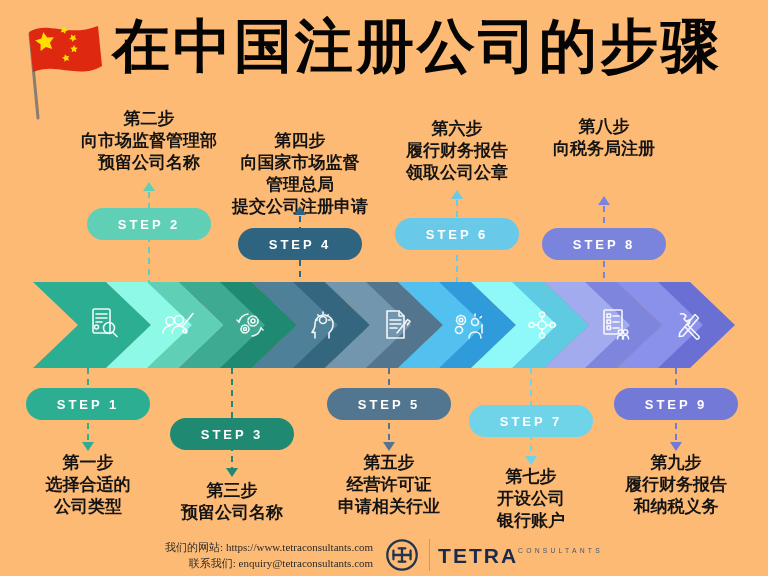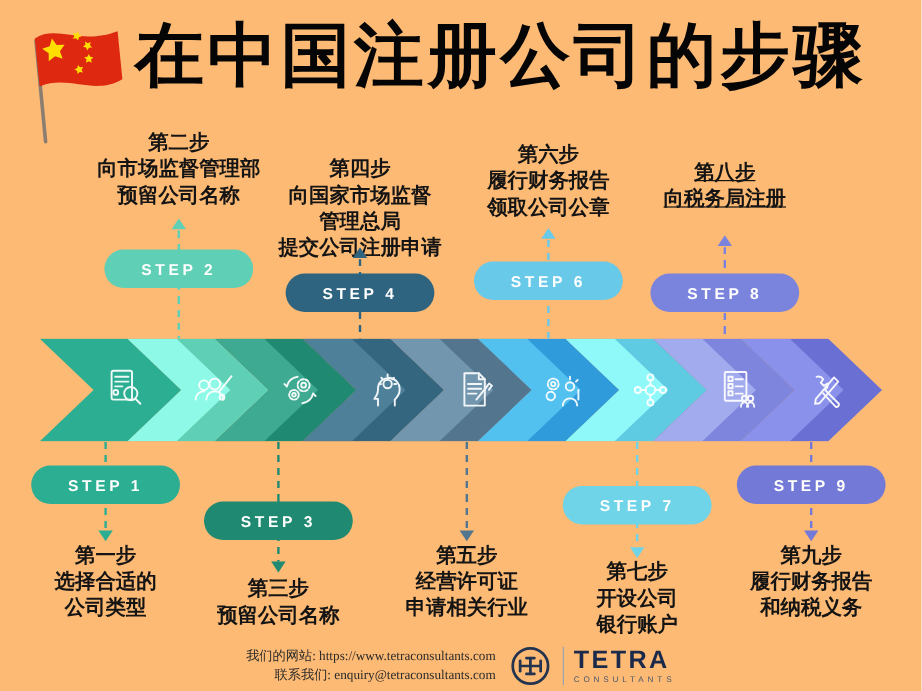--- a/index.html
+++ b/index.html
@@ -41,30 +41,30 @@
   .c1{left:-12px;} .c2{left:49px;} .c3{left:132px;} .c4{left:200px;} .c5{left:289px;}
   .c6{left:357px;} .c7{left:431px;} .c8{left:504px;} .c9{left:576px;}
 
   .c1 .dash{top:368px;height:74px;} .c1 .pill{top:388px;} .c1 .arr{top:442px;} .c1 .step-text{top:452px;}
   .c2 .step-text{top:108px;} .c2 .arr{top:182px;} .c2 .dash{top:192px;height:90px;} .c2 .pill{top:208px;}
   .c3 .dash{top:368px;height:100px;} .c3 .pill{top:418px;} .c3 .arr{top:468px;} .c3 .step-text{top:480px;}
   .c4 .step-text{top:130px;} .c4 .arr{top:206px;} .c4 .dash{top:216px;height:66px;} .c4 .pill{top:228px;}
   .c5 .dash{top:368px;height:74px;} .c5 .pill{top:388px;} .c5 .arr{top:442px;} .c5 .step-text{top:452px;}
   .c6 .step-text{top:118px;} .c6 .arr{top:190px;} .c6 .dash{top:200px;height:82px;} .c6 .pill{top:218px;}
   .c7 .dash{top:368px;height:88px;} .c7 .pill{top:405px;} .c7 .arr{top:456px;} .c7 .step-text{top:466px;}
-  .c8 .step-text{top:133px;text-decoration:underline;} .c8 .arr{top:196px;} .c8 .dash{top:206px;height:76px;} .c8 .pill{top:228px;}
+  .c8 .step-text{top:116px;} .c8 .arr{top:196px;} .c8 .dash{top:206px;height:76px;} .c8 .pill{top:228px;}
   .c9 .dash{top:368px;height:74px;} .c9 .pill{top:388px;} .c9 .arr{top:442px;} .c9 .step-text{top:452px;}
 
   
   .footer{position:absolute;left:0;right:0;bottom:2px;display:flex;justify-content:center;
           align-items:center;gap:10px;}
   .f-text{text-align:right;font-size:11px;line-height:16px;color:#2a2a2a;}
   .f-logo{display:flex;align-items:center;gap:8px;}
   .f-divider{width:1px;height:32px;background:#9aa3b0;}
-  .brand{display:flex;flex-direction:column;line-height:1;}
+  .brand{display:flex;flex-direction:row;line-height:1;}
   .brand-name{font-family:"Liberation Sans","DejaVu Sans",sans-serif;font-weight:bold;
         font-size:21px;letter-spacing:2px;color:#1b2a4a;}
   .brand-sub{font-family:"Liberation Sans","DejaVu Sans",sans-serif;font-size:6.8px;
         letter-spacing:3.2px;color:#46566f;margin-top:3px;}
 </style>
 </head>
 <body>
 
 <div class="canvas">
 
@@ -235,20 +235,21 @@
       <div>管理总局</div>
         <div>提交公司注册申请</div>
     </div>
     <div class="arr up"></div>
     <div class="dash"></div>
     <div class="pill">STEP 4</div>
   </div>
 
   <div class="step-col c5" style="--c: #527690;">
     <div class="dash"></div>
+    <div class="pill">STEP 5</div>
     <div class="arr down"></div>
     <div class="step-text">
       <div>第五步</div>
         <div>经营许可证</div>
         <div>申请相关行业</div>
     </div>
   </div>
 
   <div class="step-col c6" style="--c: #68C9E8;">
     <div class="step-text">

